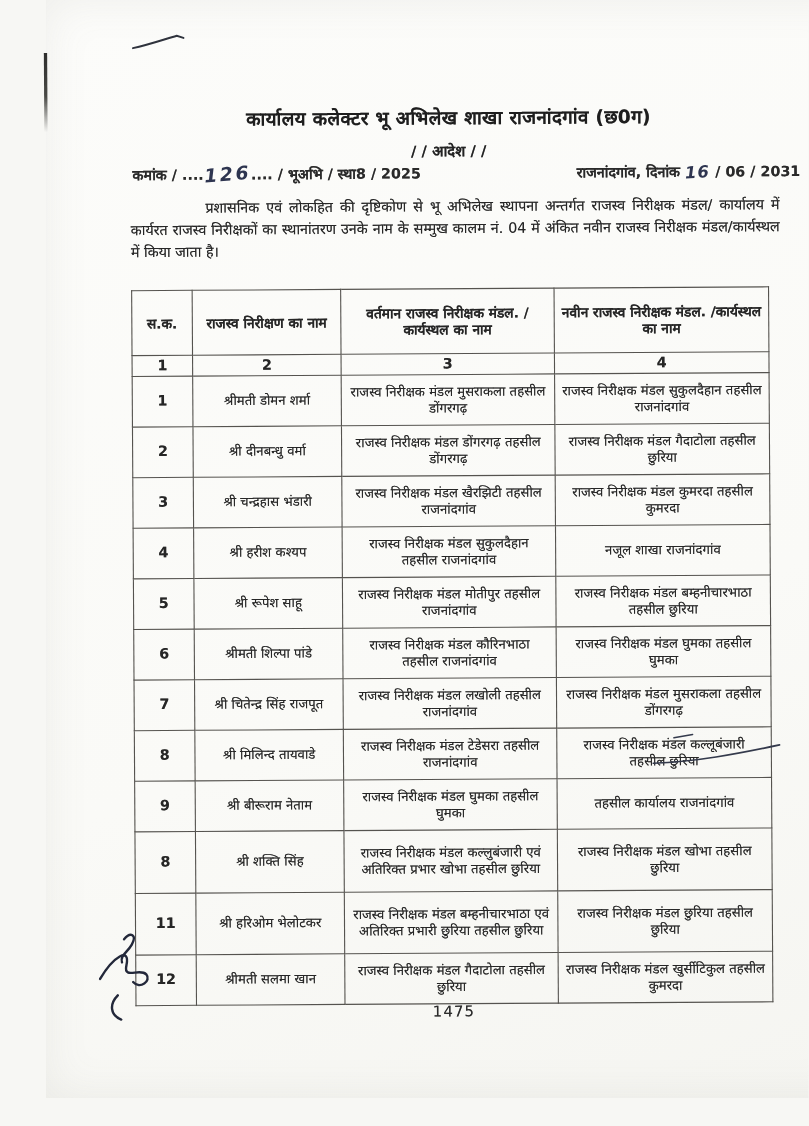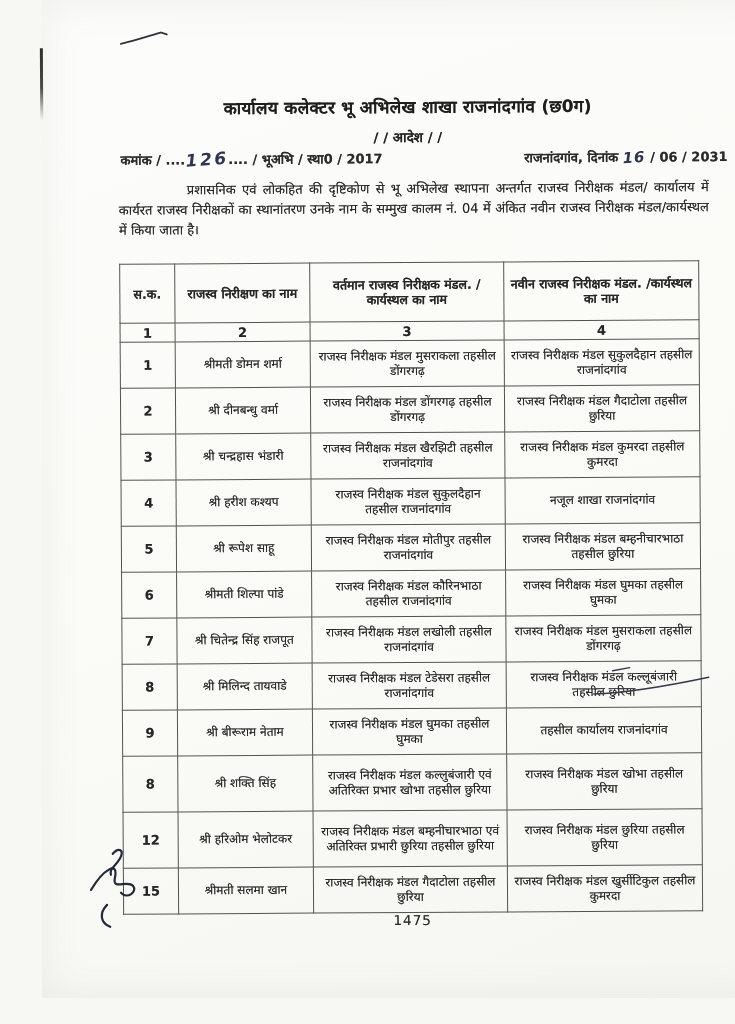--- a/index.html
+++ b/index.html
@@ -86,21 +86,21 @@
 <body>
 
 <div class="sheet">
   <div class="content">
 
     <div class="doc-title">कार्यालय कलेक्टर भू अभिलेख शाखा राजनांदगांव (छ0ग)</div>
     <div class="order-heading">/ / आदेश / /</div>
 
     <div class="ref-line">
       <span>
-        <span>कमांक / ....</span><span class="hand ref-num">126</span><span>.... / भूअभि / स्था0 / 2017</span>
+        <span>कमांक / ....</span><span class="hand ref-num">126</span><span>.... / भूअभि / स्था8 / 2025</span>
       </span>
       <span>
         <span>राजनांदगांव, दिनांक </span><span class="hand day-num">16</span><span> / 06 / 2031</span>
       </span>
     </div>
 
     <div class="body-par">प्रशासनिक एवं लोकहित की दृष्टिकोण से भू अभिलेख स्थापना अन्तर्गत राजस्व निरीक्षक मंडल/ कार्यालय में कार्यरत राजस्व निरीक्षकों का स्थानांतरण उनके नाम के सम्मुख कालम नं. 04 में अंकित नवीन राजस्व निरीक्षक मंडल/कार्यस्थल में किया जाता है।</div>
 
     <table class="transfer">
       <colgroup>
@@ -178,27 +178,27 @@
         <td>राजस्व निरीक्षक मंडल घुमका तहसील घुमका</td>
         <td>तहसील कार्यालय राजनांदगांव</td>
       </tr>
           <tr class="datarow tall">
         <td class="sn">8</td>
         <td>श्री शक्ति सिंह</td>
         <td>राजस्व निरीक्षक मंडल कल्लुबंजारी एवं अतिरिक्त प्रभार खोभा तहसील छुरिया</td>
         <td>राजस्व निरीक्षक मंडल खोभा तहसील छुरिया</td>
       </tr>
           <tr class="datarow tall">
-        <td class="sn">12</td>
+        <td class="sn">11</td>
         <td>श्री हरिओम भेलोटकर</td>
         <td>राजस्व निरीक्षक मंडल बम्हनीचारभाठा एवं अतिरिक्त प्रभारी छुरिया तहसील छुरिया</td>
         <td>राजस्व निरीक्षक मंडल छुरिया तहसील छुरिया</td>
       </tr>
           <tr class="datarow">
-        <td class="sn">15</td>
+        <td class="sn">12</td>
         <td>श्रीमती सलमा खान</td>
         <td>राजस्व निरीक्षक मंडल गैदाटोला तहसील छुरिया</td>
         <td>राजस्व निरीक्षक मंडल खुर्सीटिकुल तहसील कुमरदा</td>
       </tr>
         </tbody>
     </table>
 
     <div class="page-number">1475</div>
 
     <svg class="ink-overlay" width="735" height="1024" viewBox="0 0 735 1024">

